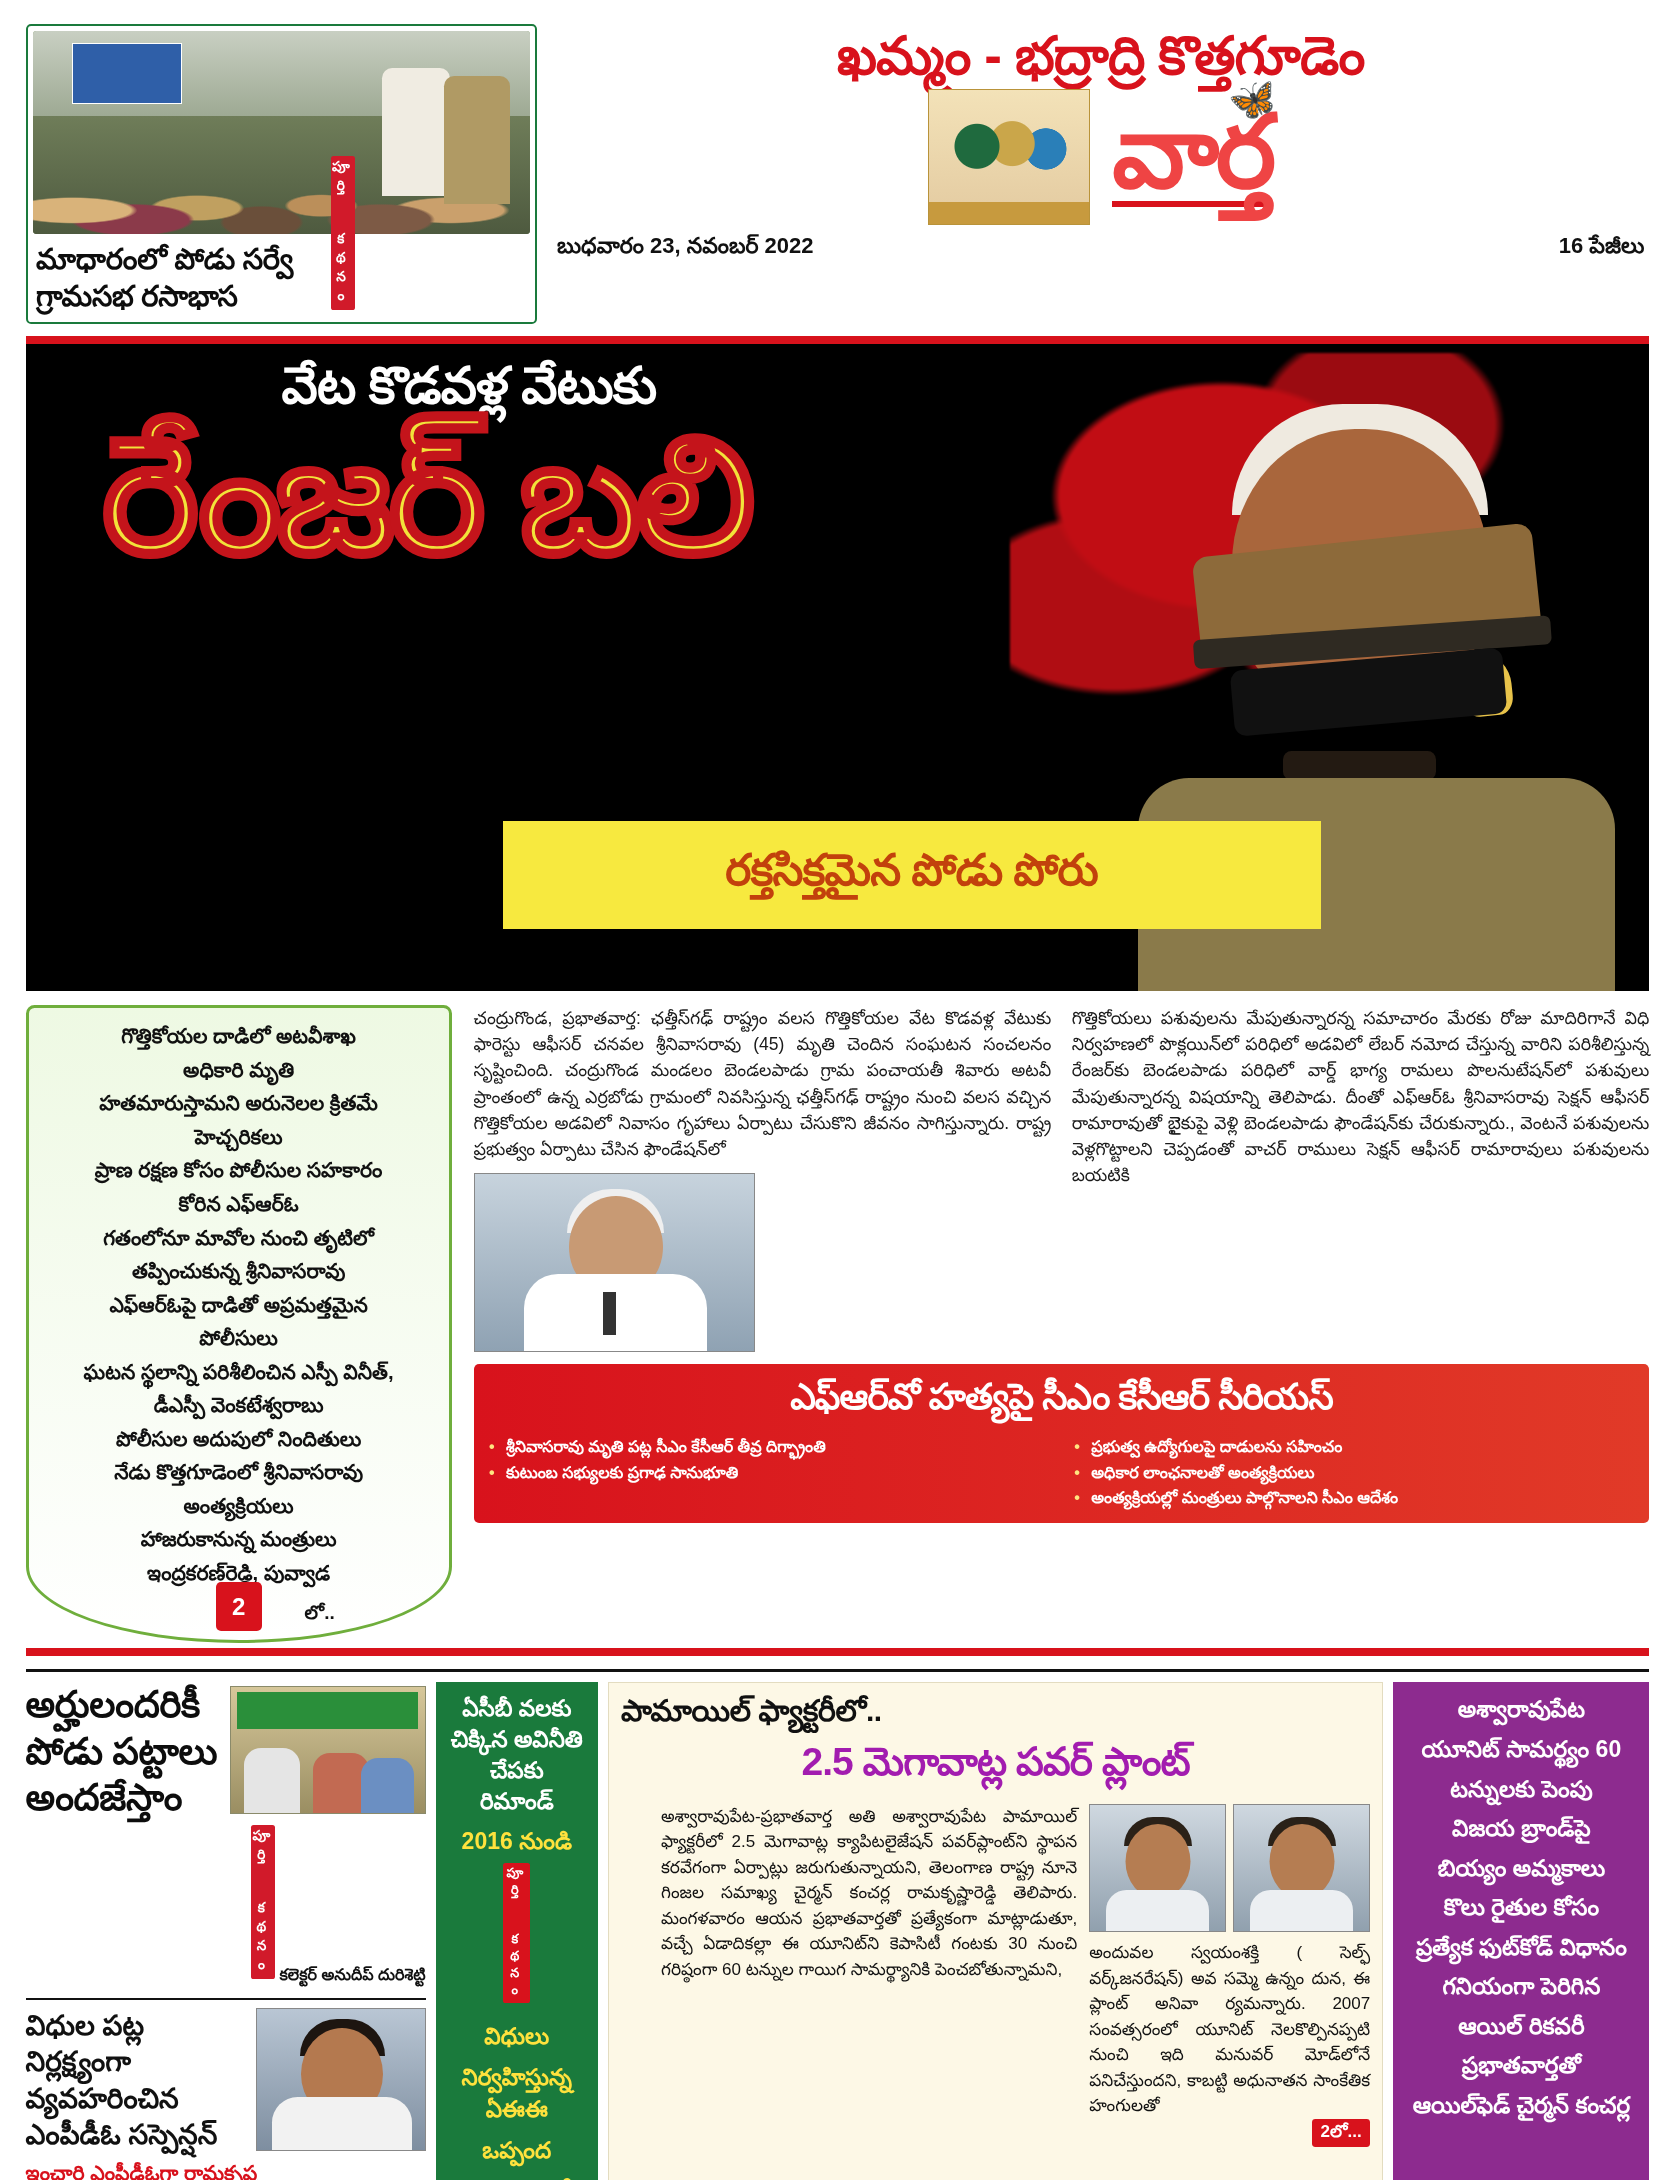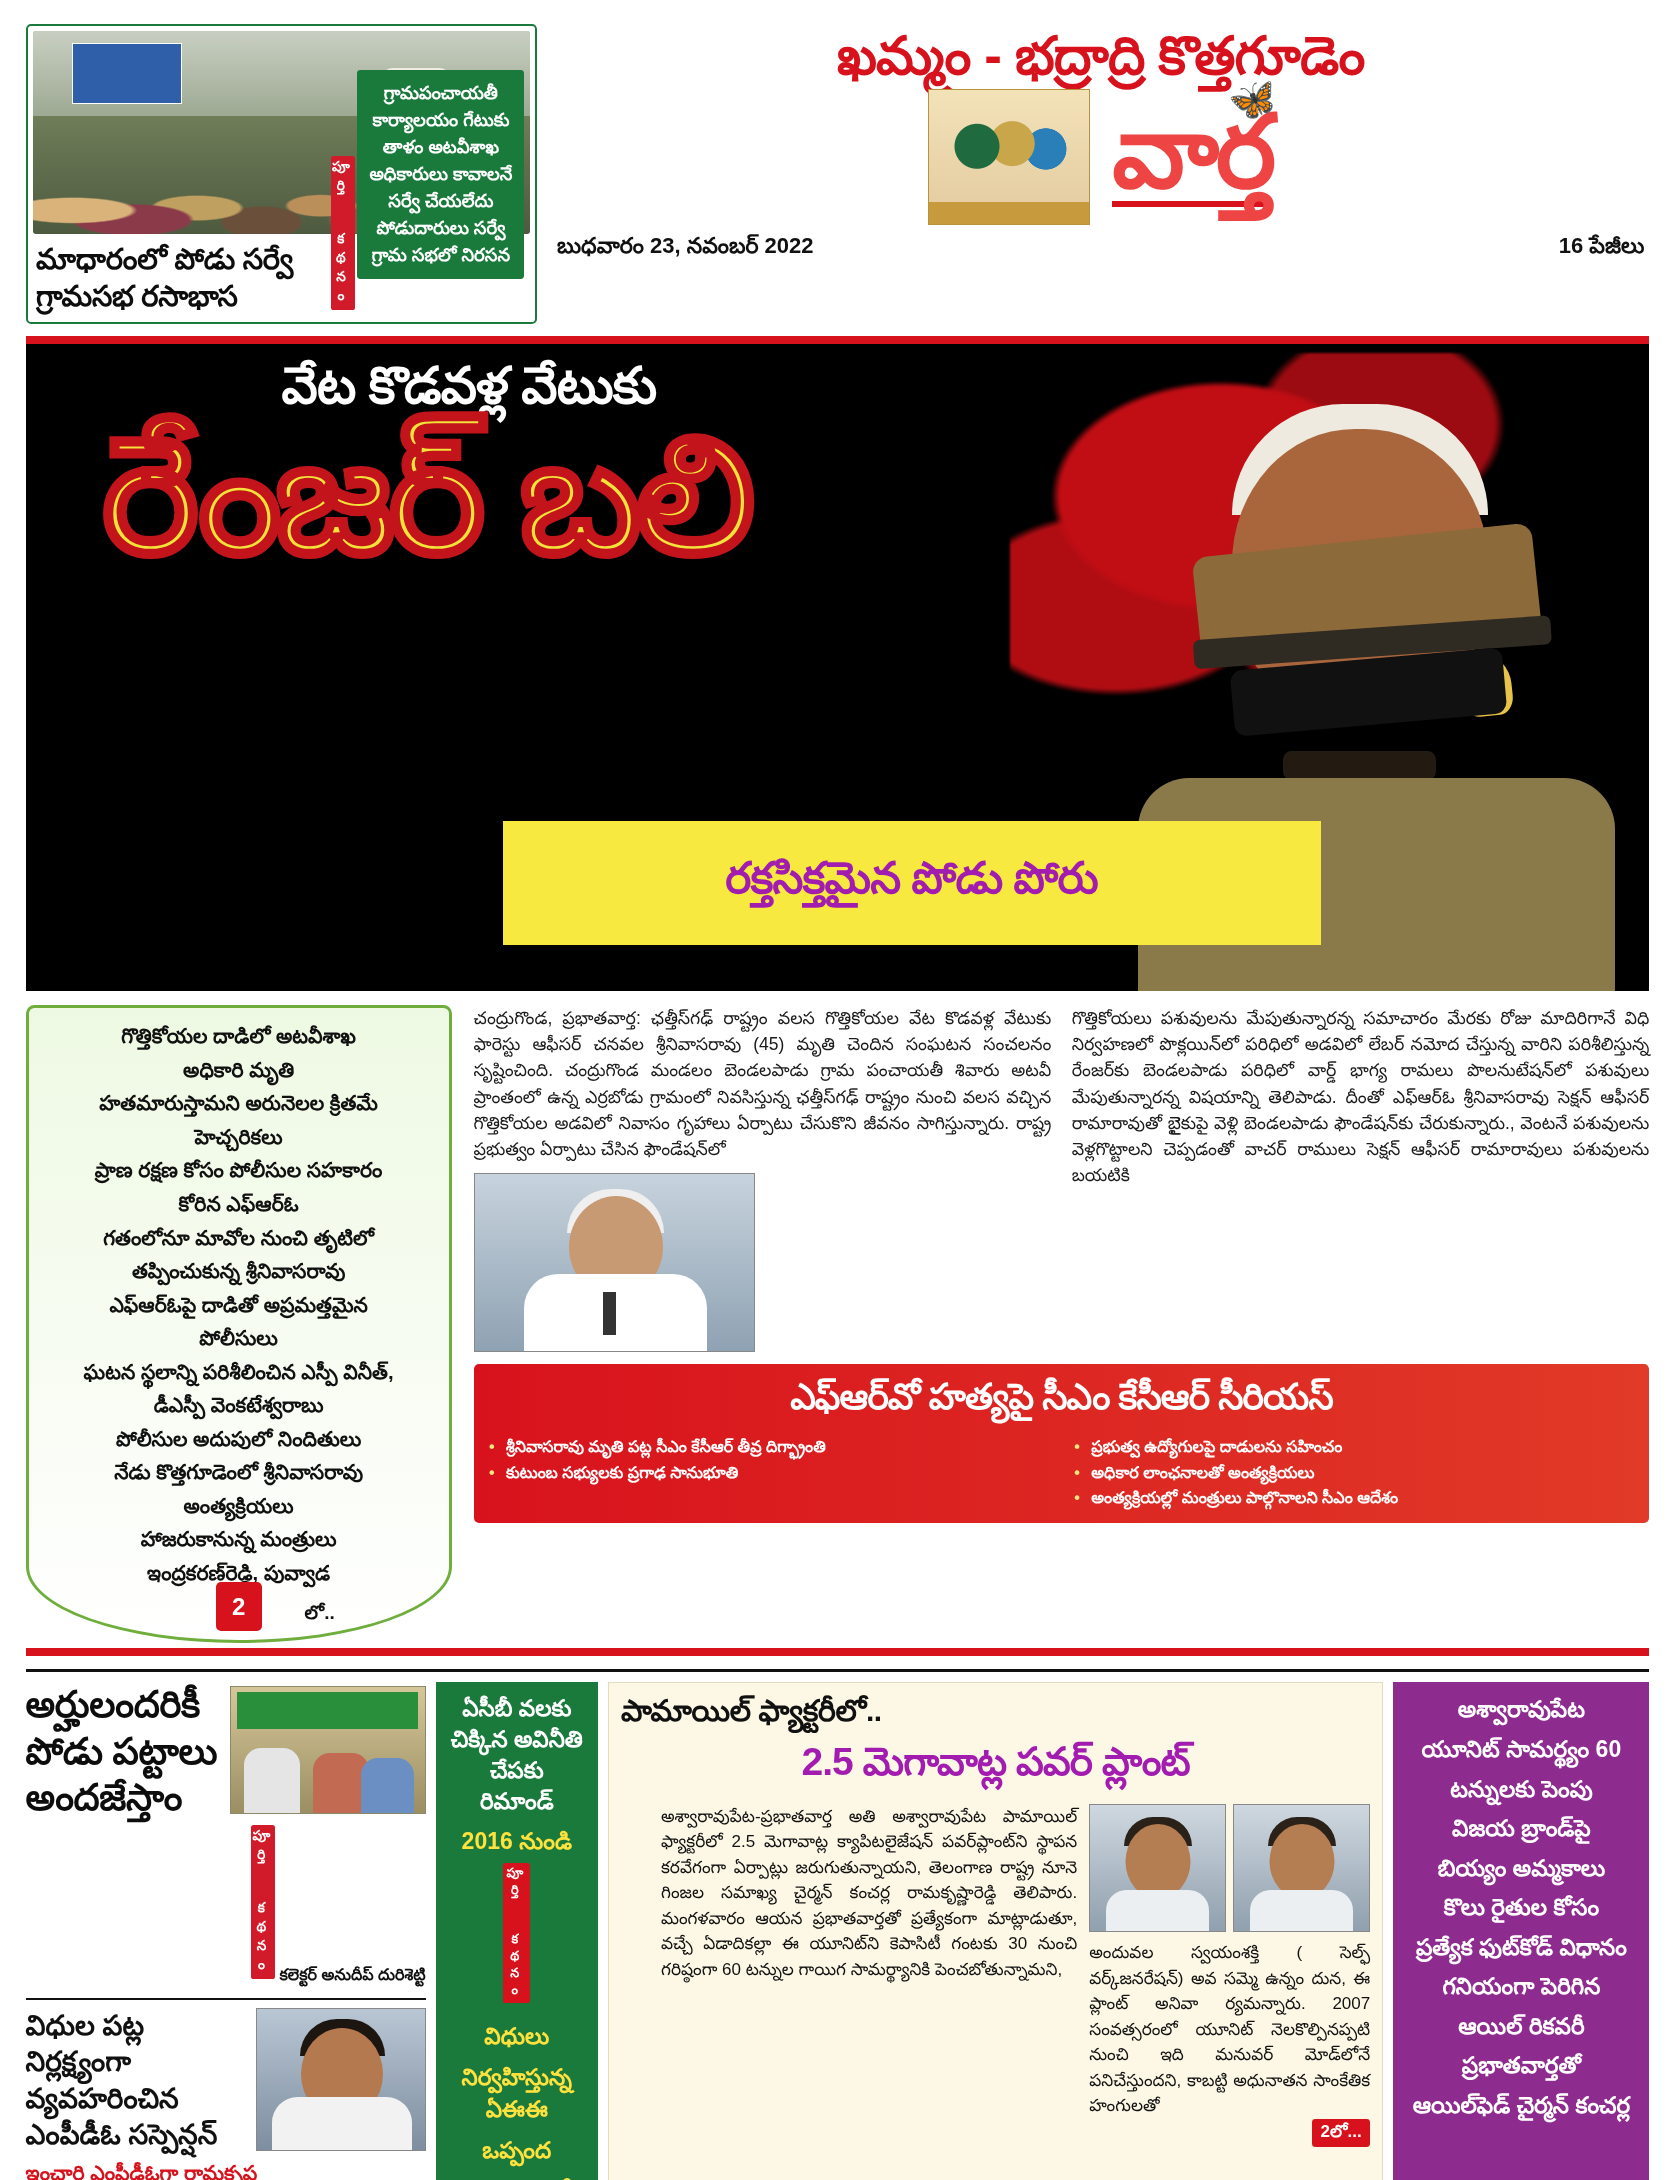--- a/index.html
+++ b/index.html
@@ -78,21 +78,21 @@
   .officer .face { position:absolute; left:128px; top:51px; width:256px; height:281px; border-radius:48% 48% 42% 42%; background:#a9663c; }
   .officer .turban { position:absolute; left:128px; top:25.6px; width:256px; height:111px; border-radius:128px 128px 0 0; background:#efeae0; }
   .officer .cap { position:absolute; left:92px; top:162px; width:341px; height:102px; background:#8d6a3a; border-radius:15.3px 15.3px 6.8px 6.8px; transform:rotate(-6deg); }
   .officer .cap:after { content:""; position:absolute; left:-8.5px; bottom:-15.3px; width:358px; height:29px; background:#2f2a22; border-radius:6.8px; transform:rotate(2deg); }
   .officer .shades { position:absolute; left:128px; top:281px; width:273px; height:66px; background:#111; border-radius:12px; transform:rotate(-5deg); }
   .officer .stache { position:absolute; left:179px; top:373px; width:153px; height:29px; background:#231a12; border-radius:8.5px; }
   .officer .uniform { position:absolute; left:34px; top:400px; width:477px; height:221px; background:#8a7a4a; border-radius:51px 51px 0 0; }
   .officer .badge { position:absolute; left:256px; top:128px; width:49px; height:60px; background:#e8c34a; border-radius:50% 50% 30% 30%; }
 
   .lead-yellow { position:absolute; left:477px; top:477px; width:818px; background:#f7e93f; padding:15.3px 22px; }
-  .lead-yellow h3 { margin:16px; font-size:44px; font-weight:800; color:#a21caf; text-align:center; letter-spacing:-0.9px; }
+  .lead-yellow h3 { margin:8px; font-size:44px; font-weight:800; color:#c2410c; text-align:center; letter-spacing:-0.9px; }
 
   .lead-lower { display:flex; gap:22px; padding:13.6px 0 0; position:relative; }
   .bullets-shield { width:426px; border:3.4px solid #6fae3c; border-radius:8.5px 8.5px 50% 50%/8.5px 8.5px 12% 12%;
       background:linear-gradient(180deg,#eef9e3,#ffffff); padding:15.3px 13.6px 46px; text-align:center; position:relative; }
   .bullets-shield p { margin:0 0 6px; font-size:20.4px; font-weight:700; line-height:1.35; color:#111; }
   .cont-badge { position:absolute; left:50%; transform:translateX(-50%); bottom:8.5px; width:46px; height:49px; background:#d8121c;
       color:#fff; font-weight:800; font-size:24px; display:flex; align-items:center; justify-content:center; border-radius:5.1px; }
   .cont-label { position:absolute; left:50%; transform:translateX(66px); bottom:12px; font-size:19px; font-weight:700; }
 
   .lead-body { flex:1; }
@@ -168,21 +168,20 @@
       <div class="mh-photo">
         <div class="tent"></div>
         <div class="banner"></div>
         <div class="crowd"></div>
         <div class="man-white"></div>
         <div class="man-khaki"></div>
       </div>
       <div class="mh-caption">
         <h2>మాధారంలో పోడు సర్వే</h2>
         <h2>గ్రామసభ రసాభాస</h2>
-        <div class="mh-green-box">గ్రామపంచాయతీ కార్యాలయం గేటుకు తాళం అటవీశాఖ అధికారులు కావాలనే సర్వే చేయలేదు పోడుదారులు సర్వే గ్రామ సభలో నిరసన</div>
         <div class="badge-wrap">
           <span class="fullstory-badge">పూర్తి కథనం</span>
         </div>
       </div>
     </div>
 
     <div class="mh-right">
       <div class="mh-title">ఖమ్మం - భద్రాద్రి కొత్తగూడెం</div>
       <div class="mh-logo-row">
         <div class="deity"></div>

